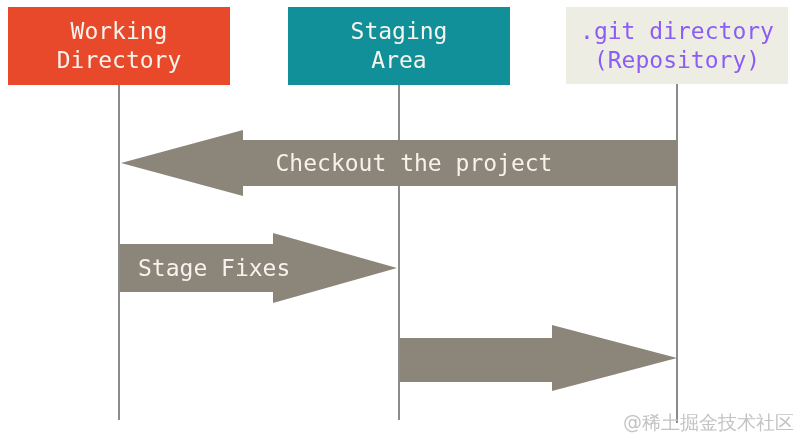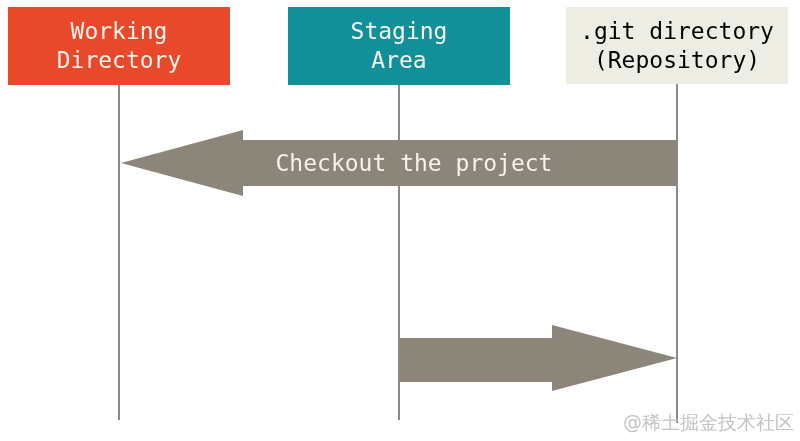--- a/index.html
+++ b/index.html
@@ -25,21 +25,21 @@
     display: flex;
     align-items: center;
     justify-content: center;
     text-align: center;
     font-size: 23px;
     line-height: 29px;
     white-space: pre-line;
   }
   .box-working   { left: 8px;   background: var(--c-working, #E8492B); color: #F7F4EE; }
   .box-staging   { left: 288px; background: var(--c-staging, #12909A); color: #F7F4EE; }
-  .box-git       { left: 566px; background: var(--c-git, #EEEDE3);     color: #000000; height: 77px; }
+  .box-git       { left: 566px; background: var(--c-git, #EEEDE3);     color: #8b5cf6; height: 77px; }
 
   
   .vline {
     position: absolute;
     top: 85px;
     width: 2px;
     height: 335px;
     background: var(--c-line, #8B8B8B);
   }
   .vline-working { left: 118px; }
@@ -134,20 +134,25 @@
   <div class="vline vline-working"></div>
   <div class="vline vline-staging"></div>
   <div class="vline vline-git"></div>
 
   <div class="arrow arrow-checkout">
     <div class="arrow-head"></div>
     <div class="arrow-body"></div>
     <span class="arrow-label">Checkout the project</span>
   </div>
 
+  <div class="arrow arrow-stage">
+    <div class="arrow-body"></div>
+    <div class="arrow-head"></div>
+    <span class="arrow-label">Stage Fixes</span>
+  </div>
 
   <div class="arrow arrow-commit">
     <div class="arrow-body"></div>
     <div class="arrow-head"></div>
   </div>
 
   <span class="watermark">@稀土掘金技术社区</span>
 
 </div>
 

